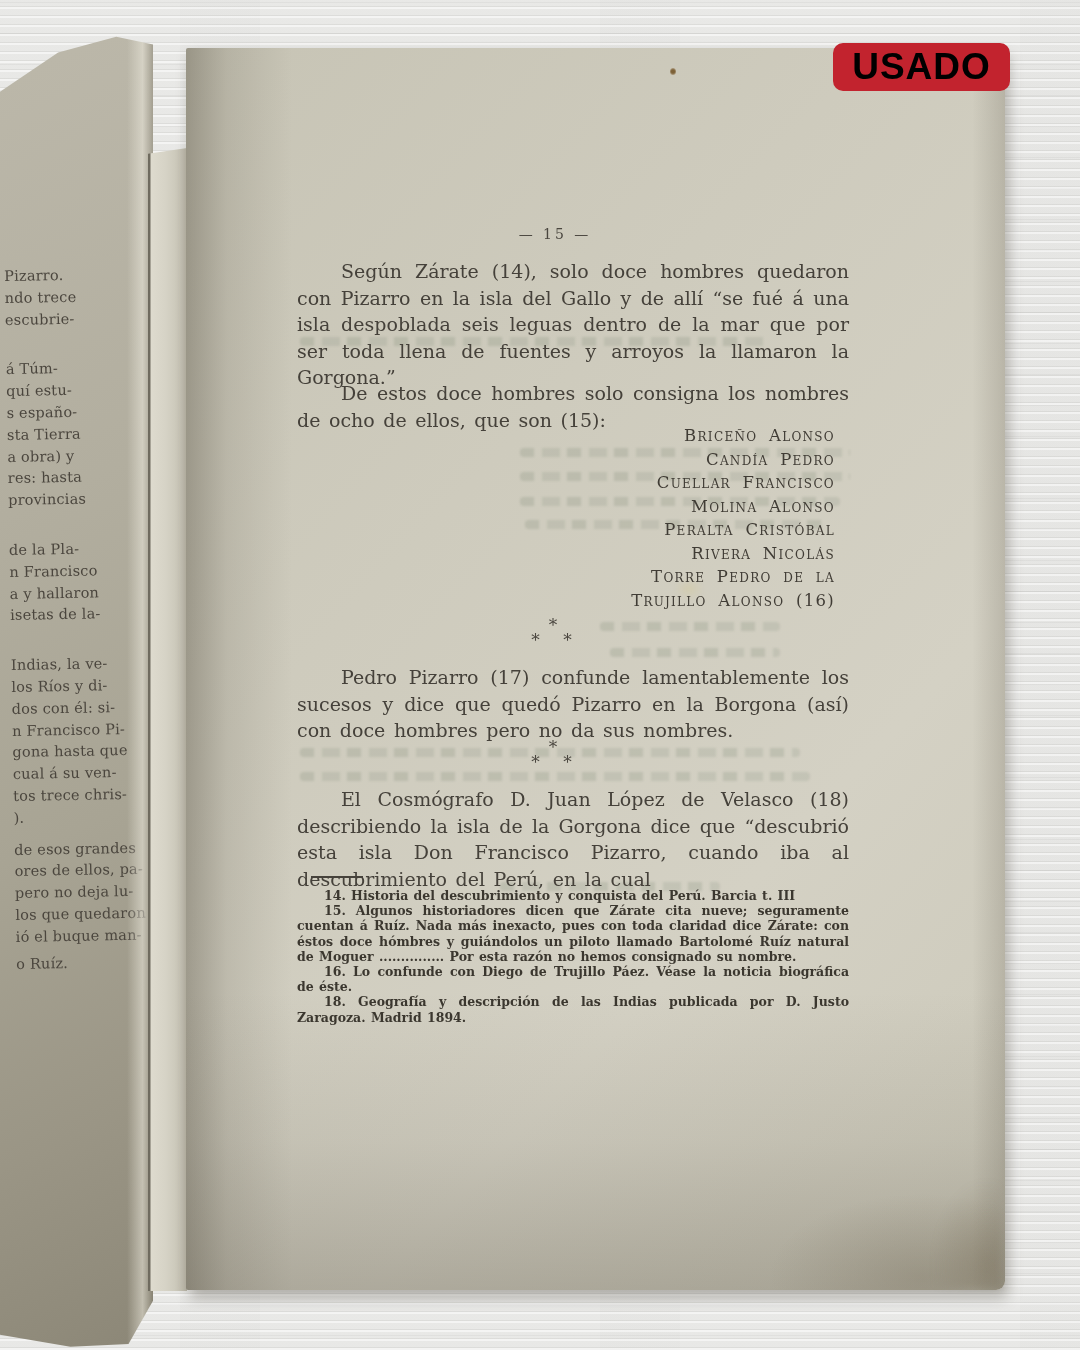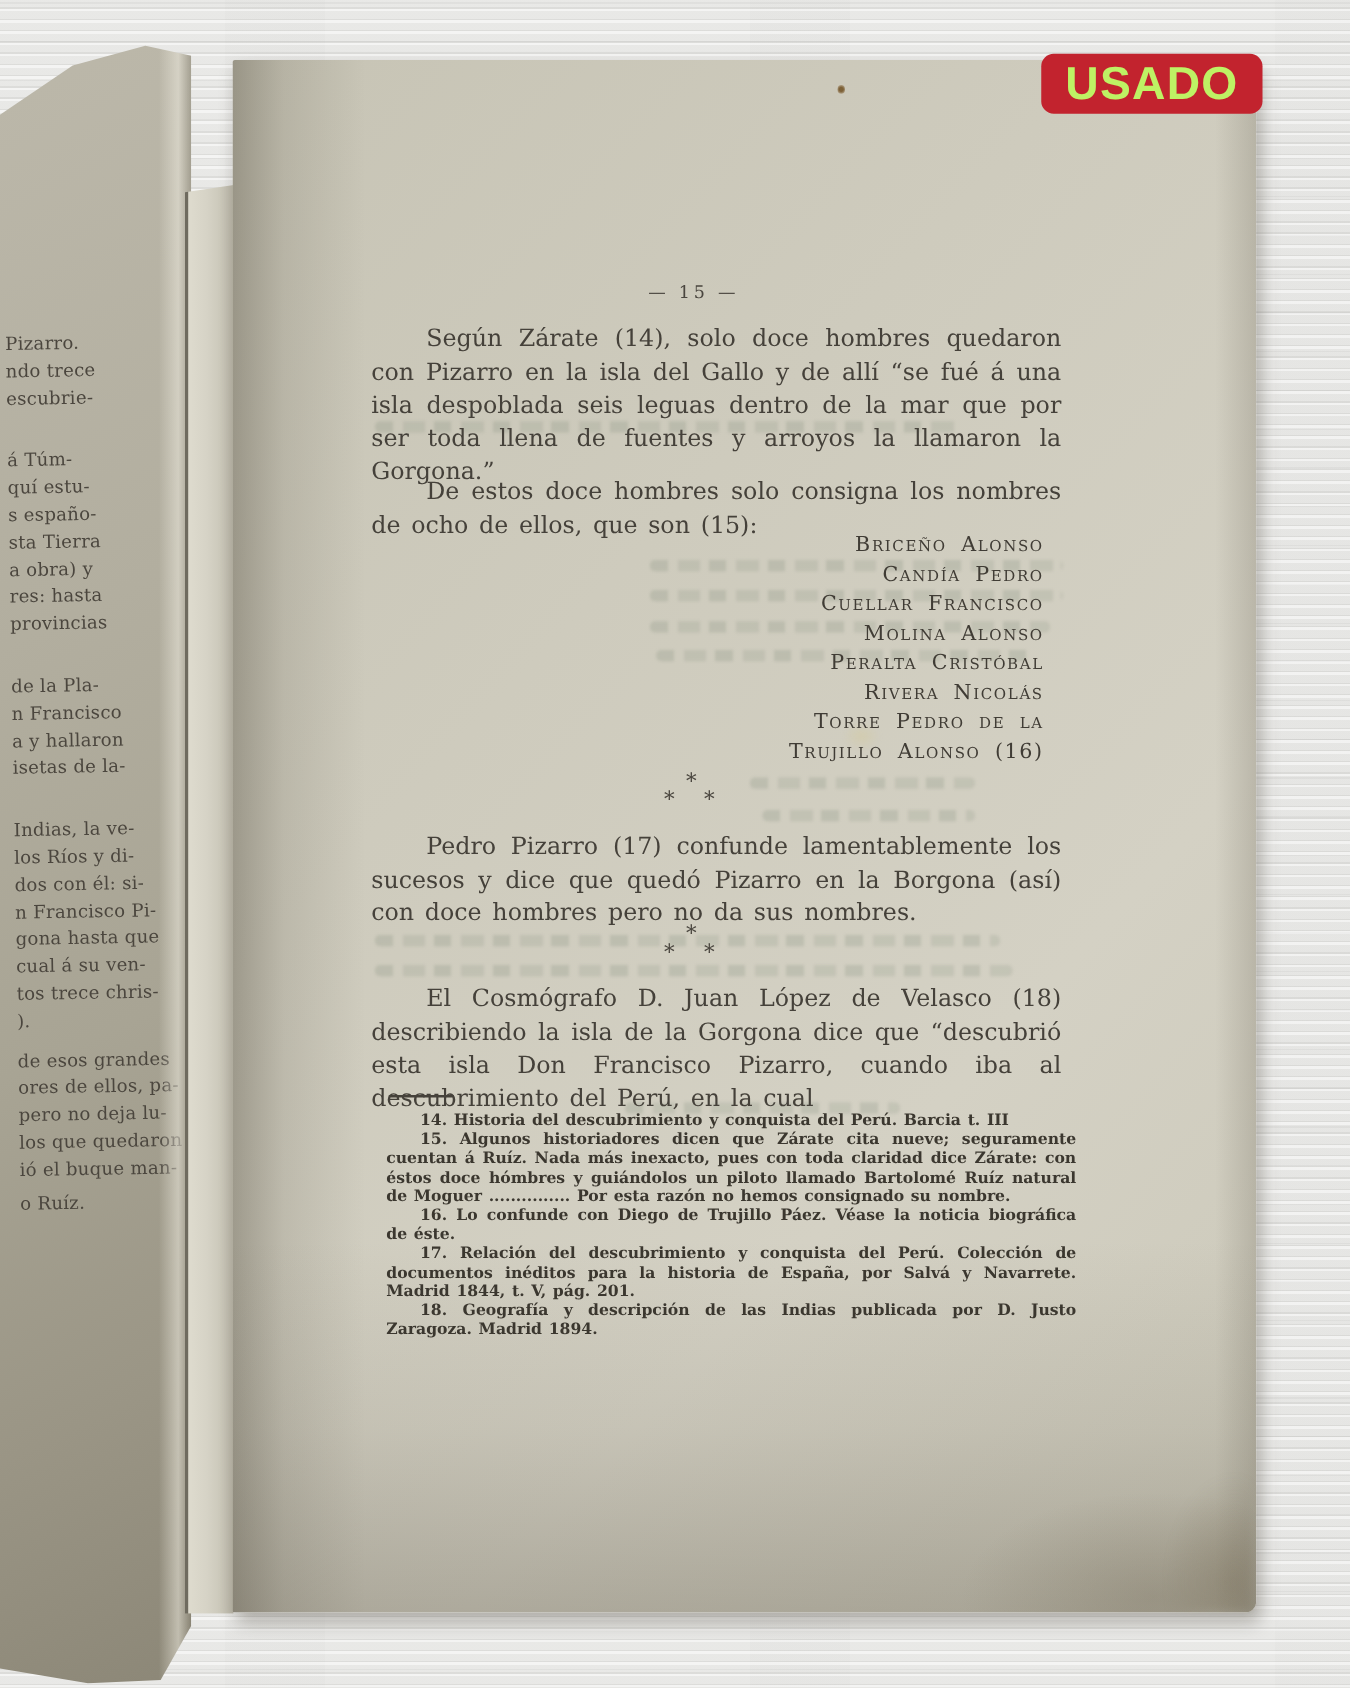--- a/index.html
+++ b/index.html
@@ -88,21 +88,21 @@
   .names{top:424px;left:178px;width:360px;font-size:16.5px;line-height:23.5px;
     font-variant:small-caps;letter-spacing:1.3px;word-spacing:5px;color:#403c35;text-align:right;}
   .sep{text-align:center;transform:translateX(-20px);font-size:17px;color:#4a463f;line-height:15px;}
   .sep .row2{letter-spacing:9px;margin-left:6px;}
   .sep1{top:618px;}
   .sep2{top:740px;}
   .p3{top:664px;}
   .p4{top:786px;}
   .fn-rule{top:876px;left:14px;width:52px;height:2px;background:#46423b;}
   .footnotes{top:888px;font-size:12.5px;font-weight:bold;line-height:15.2px;
-    text-align:justify;color:#3b372f;word-spacing:1px;margin-left:12px;}
+    text-align:justify;color:#3b372f;word-spacing:1px;}
   .footnotes p{margin:0;text-indent:27px;}
 
   
   .badge{
     position:absolute;left:833px;top:43px;width:177px;height:48px;border-radius:10px;
     display:flex;align-items:center;justify-content:center;
     font-family:"Liberation Sans","DejaVu Sans",sans-serif;font-weight:bold;
     font-size:37px;letter-spacing:1px;
   }
 </style>
@@ -234,24 +234,23 @@
     <div class="fn-rule"></div>
 
     <div class="footnotes">
 
         <p>14.  Historia del descubrimiento y conquista del Perú.  Barcia t. III</p>
 
         <p>15.  Algunos historiadores dicen que Zárate cita nueve; seguramente cuentan á Ruíz. Nada más inexacto, pues con toda claridad dice Zárate: con éstos doce hómbres y guiándolos un piloto llamado Bartolomé Ruíz natural de Moguer ............... Por esta razón no hemos consignado su nombre.</p>
 
         <p>16.  Lo confunde con Diego de Trujillo Páez.  Véase la noticia biográfica de éste.</p>
 
-        <p>17.  Relación del descubrimiento y conquista del Perú.  Colección de documentos inéditos para la historia de España, por Salvá y Navarrete.  Madrid 1844, t. V, pág. 201.</p>
 
         <p>18.  Geografía y descripción de las Indias publicada por D. Justo Zaragoza.  Madrid 1894.</p>
 
     </div>
   </div>
 
-  <div class="badge" style="background: rgb(194, 35, 46); color: #bef264; text-align: center;">
+  <div class="badge" style="background: rgb(194, 35, 46); color: #000000; text-align: center;">
     <span>USADO</span>
   </div>
 
 </div>
 
 </body></html>

